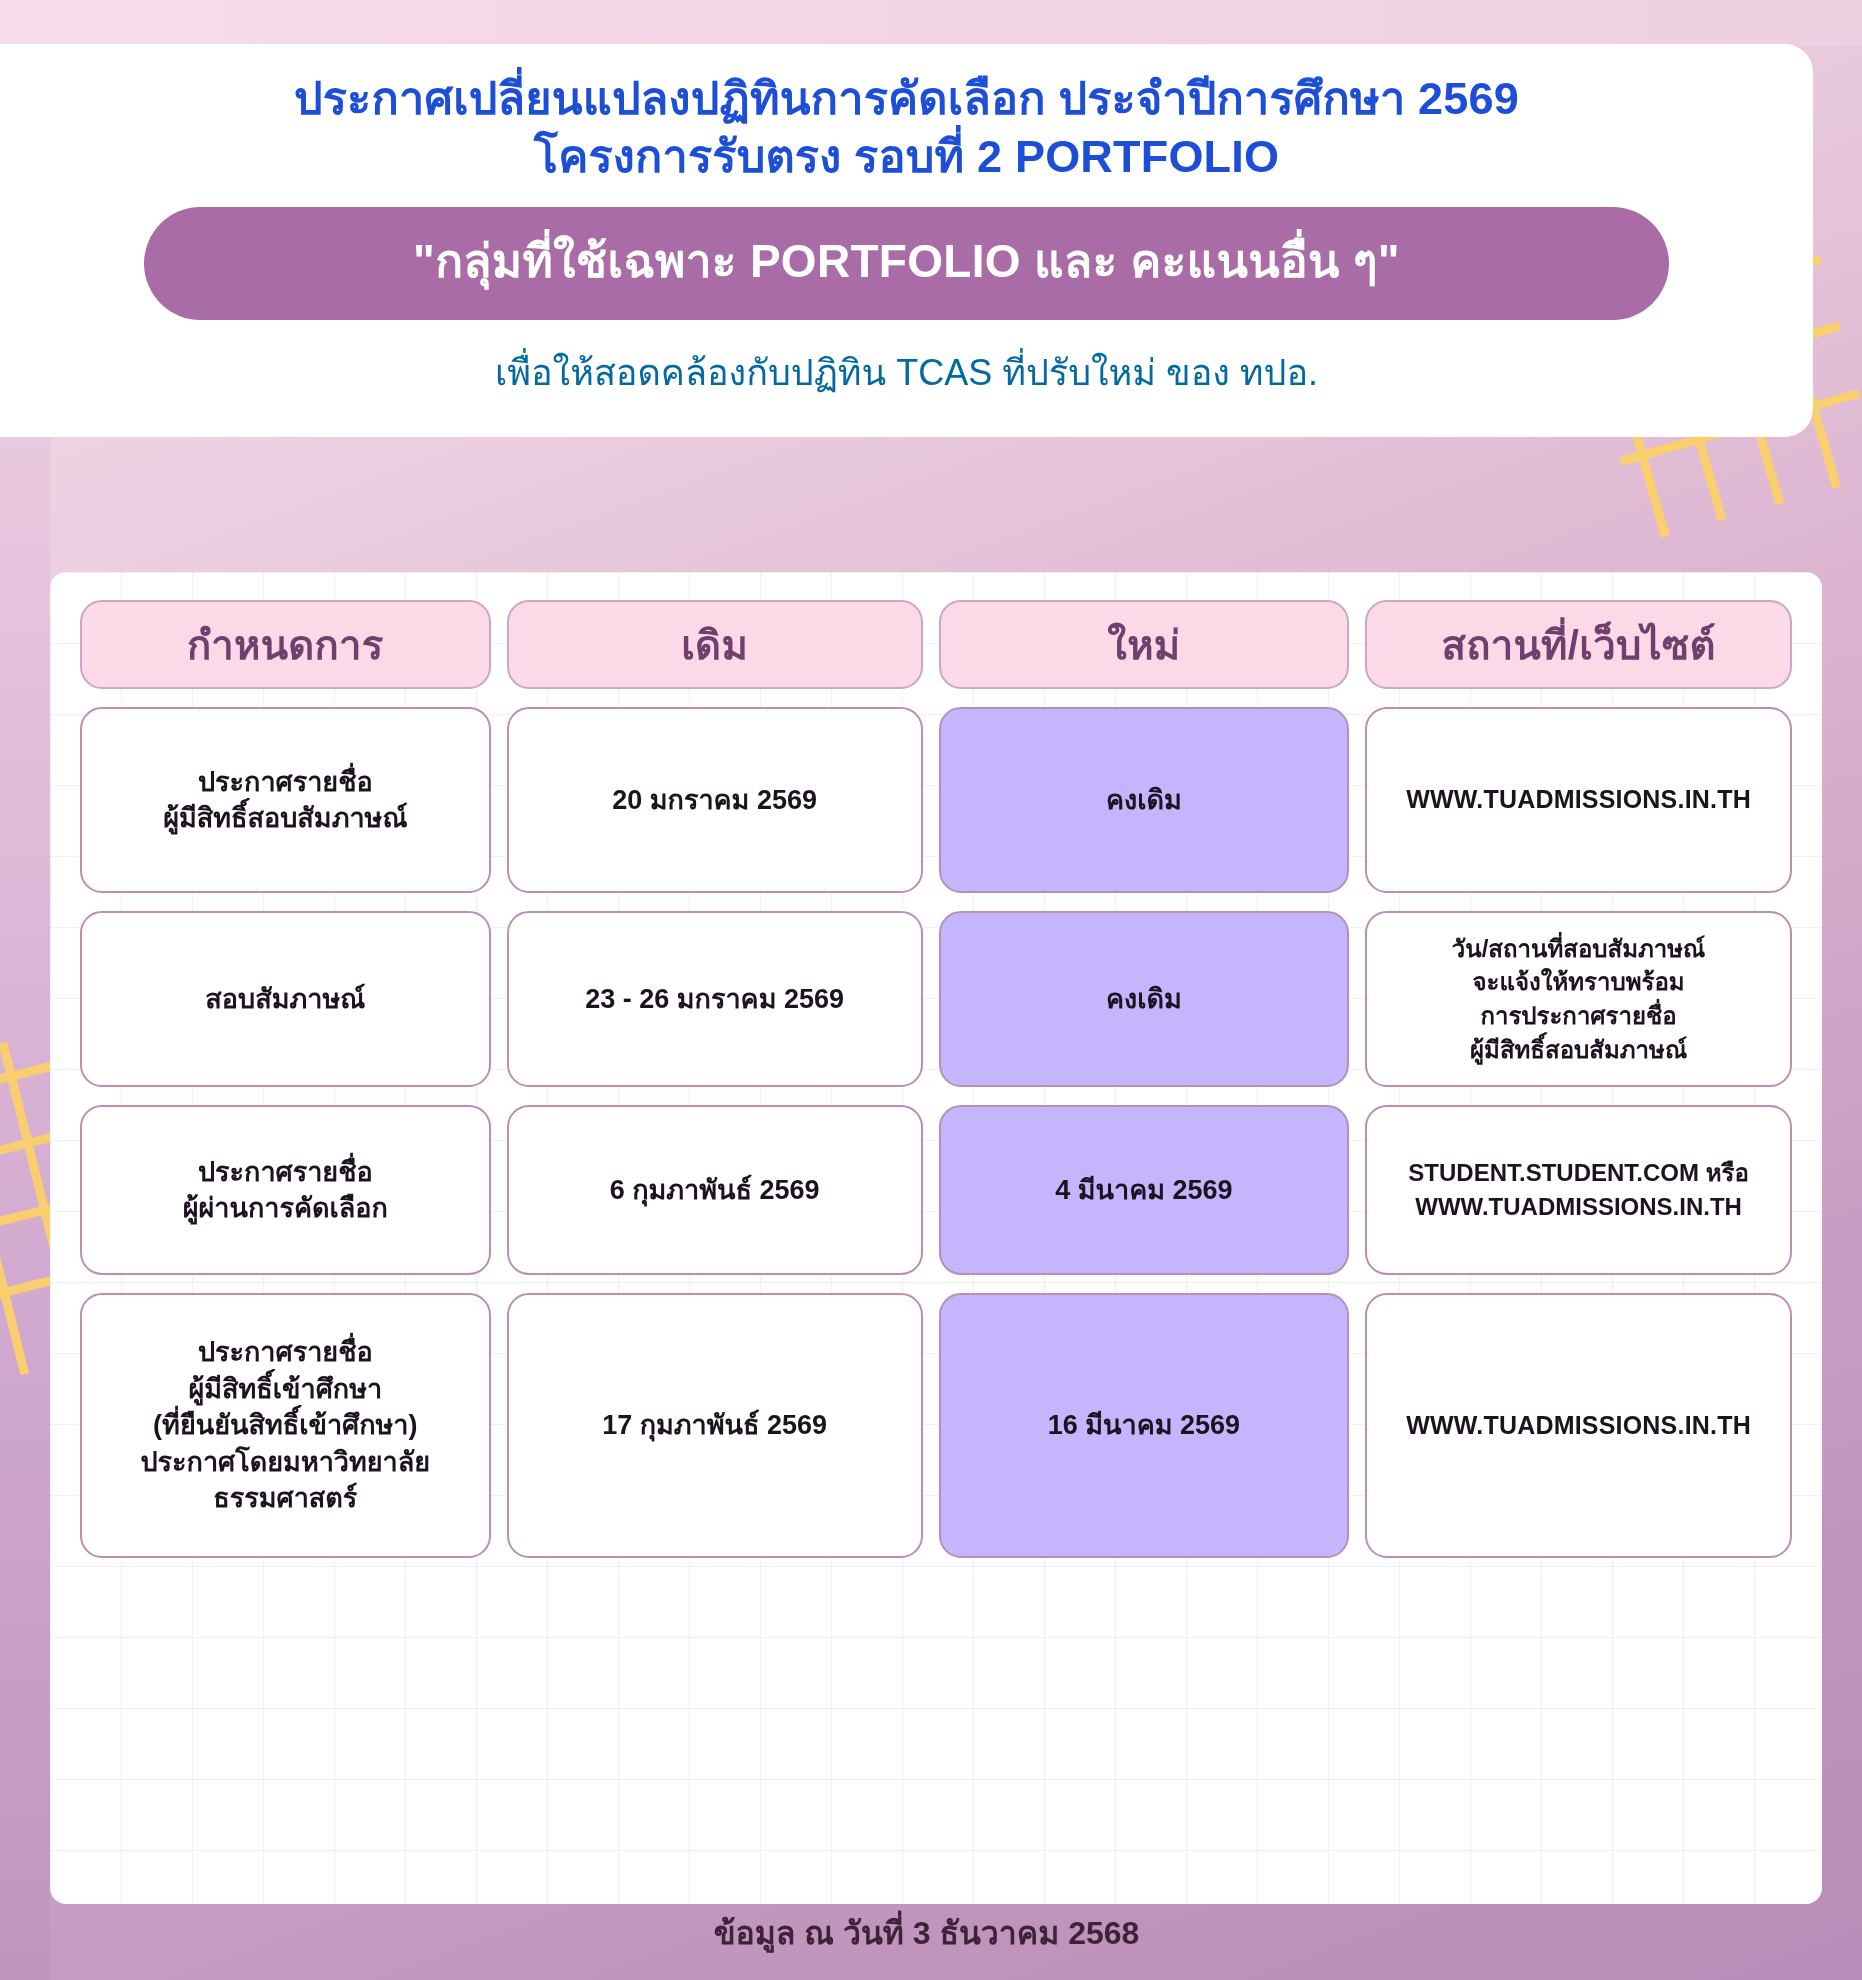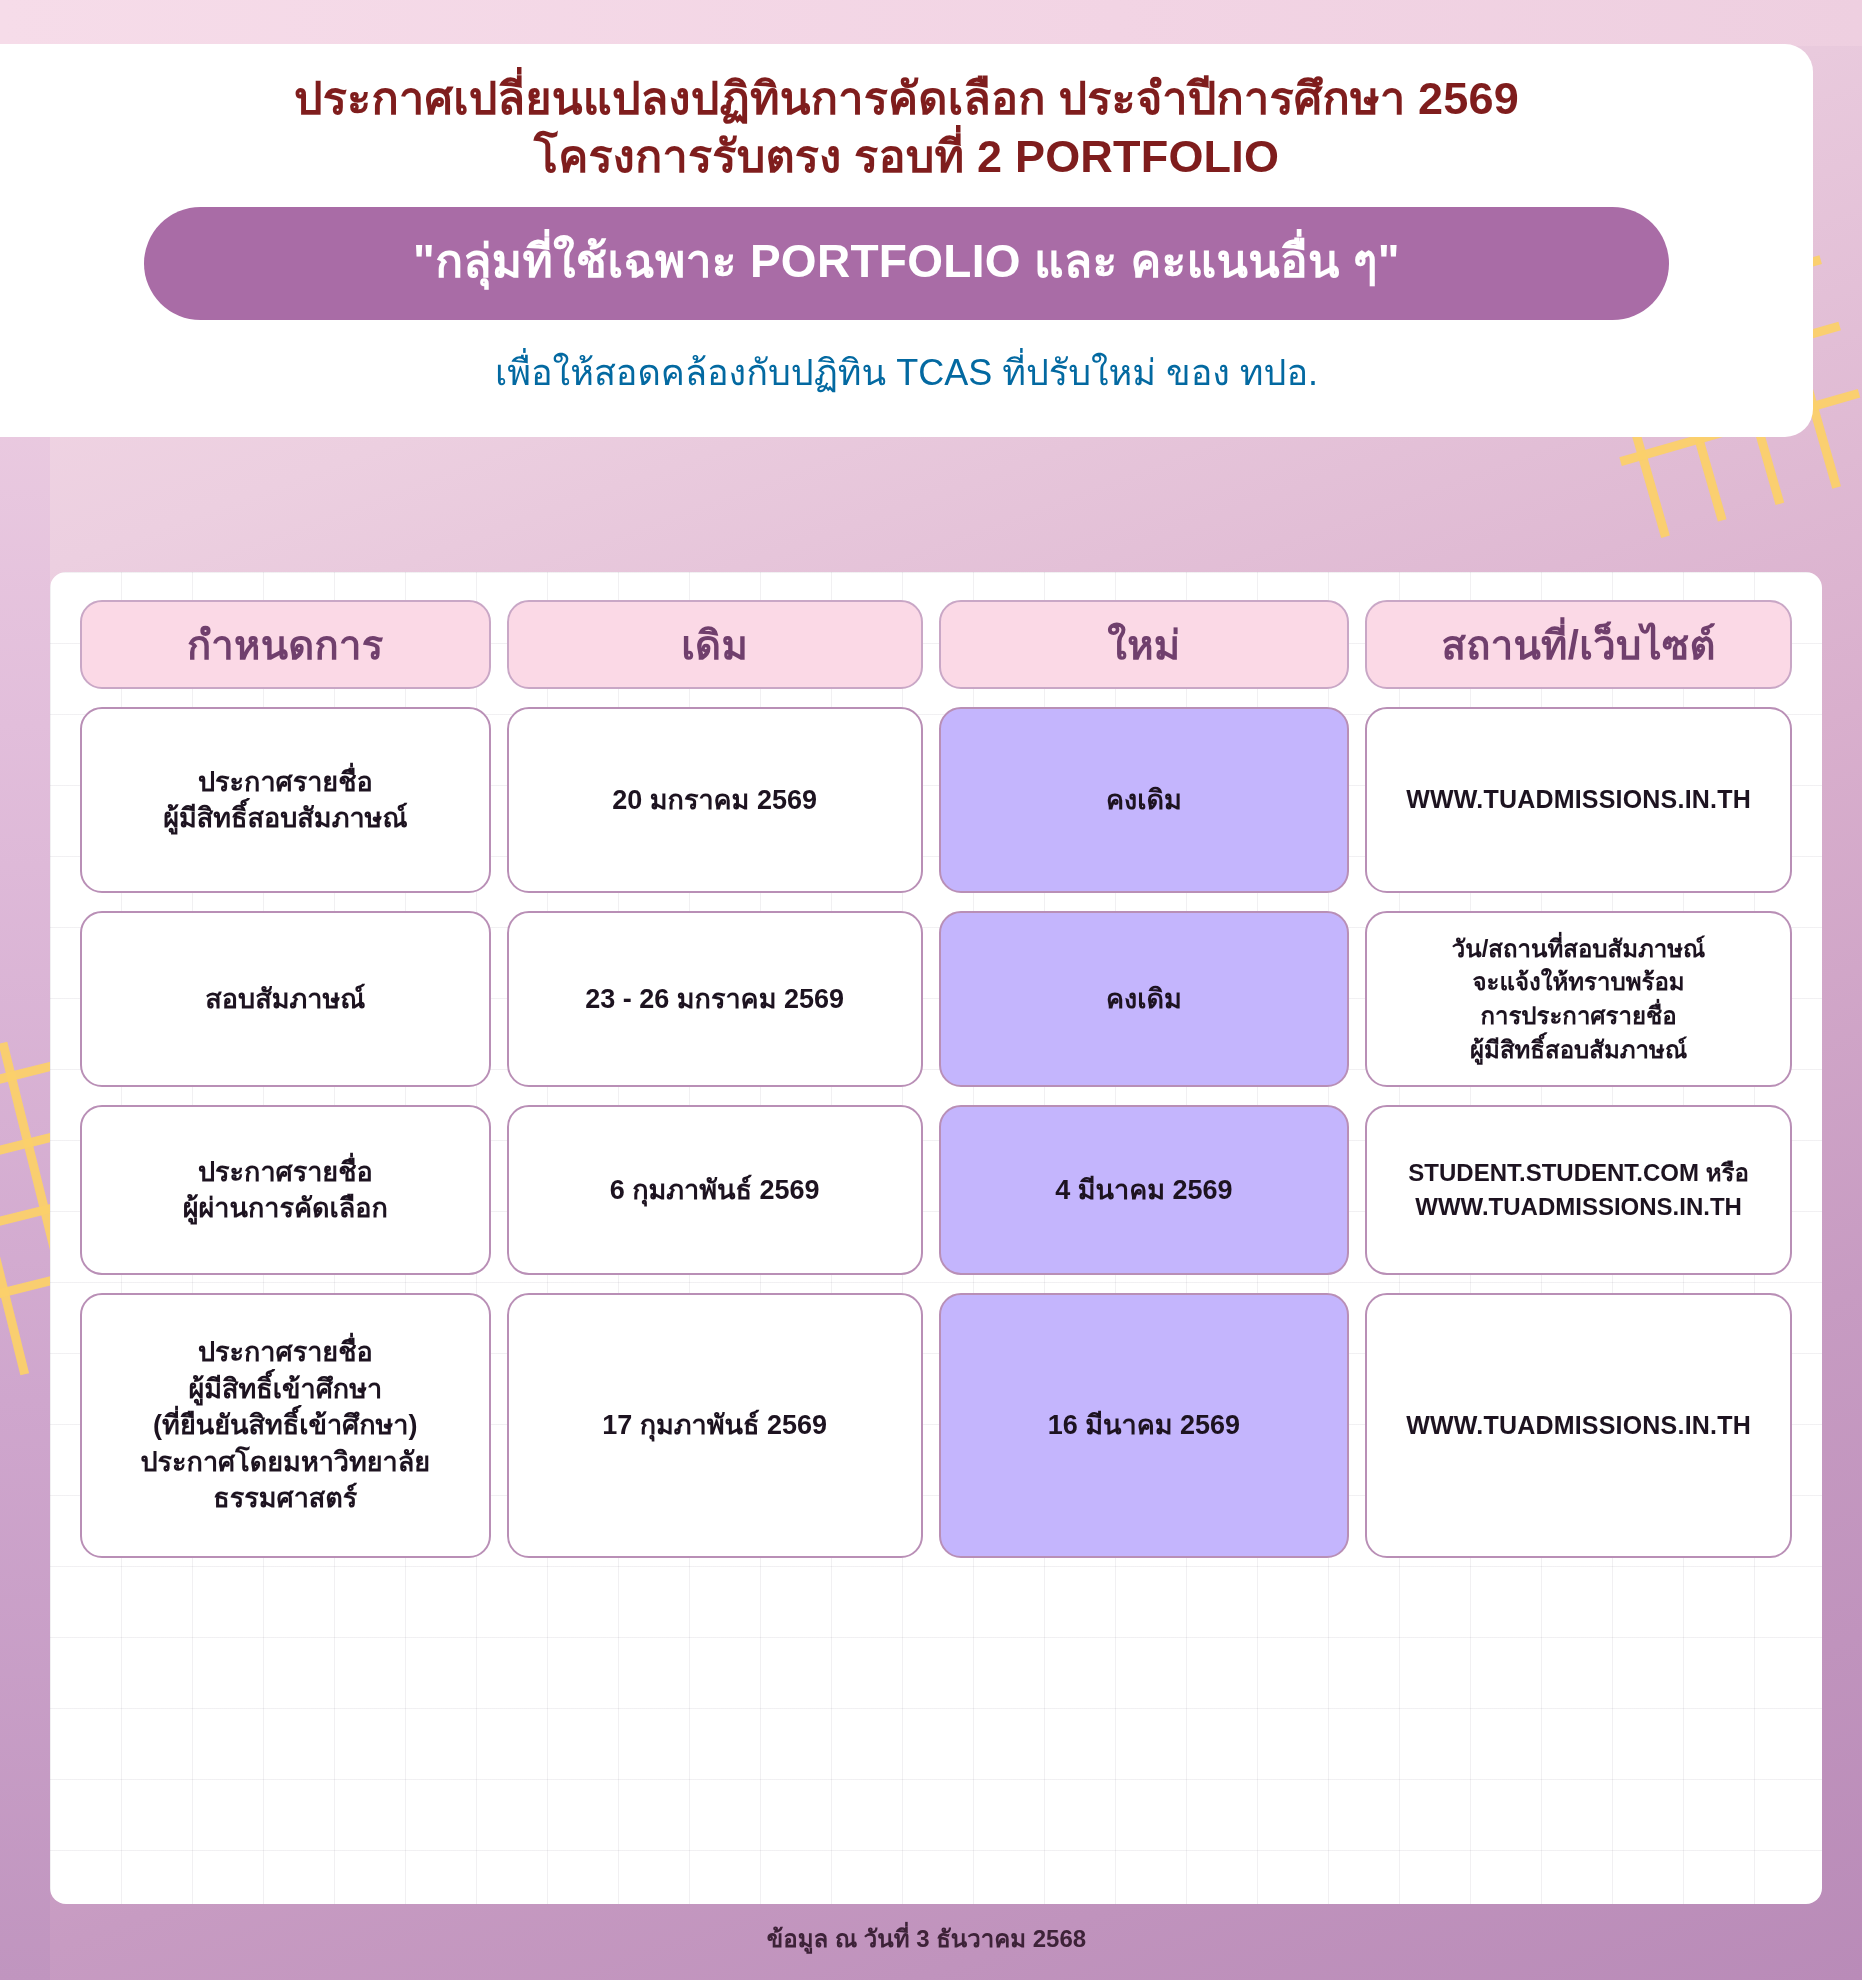--- a/index.html
+++ b/index.html
@@ -43,21 +43,21 @@
     background: #ffffff;
     border-radius: 0 28px 28px 0;
     padding: 26px 40px 36px 40px;
     box-sizing: border-box;
     text-align: center;
     z-index: 5;
   }
   .header-title {
     font-size: 45px;
     font-weight: bold;
-    color: #7f1d1d;
+    color: #1d4ed8;
     line-height: 1.28;
     letter-spacing: 0.2px;
   }
   .header-title .l2 { display: block; }
 
   .pill {
     margin: 22px auto 0 auto;
     width: 1525px;
     max-width: 96%;
     background: #a96ca6;
@@ -166,21 +166,21 @@
     letter-spacing: 0.2px;
   }
 
   .footer-note {
     position: absolute;
     left: 0;
     right: 9px;
     bottom: 22px;
     text-align: center;
     color: #3d2238;
-    font-size: 24px;
+    font-size: 32px;
     font-weight: bold;
     z-index: 6;
   }
 
   
   .top-strip {
     position: absolute;
     left: 0; top: 0;
     width: 1862px; height: 46px;
     background: linear-gradient(90deg,#f6dce9 0%, #f2d4e4 60%, #eecfe0 100%);

